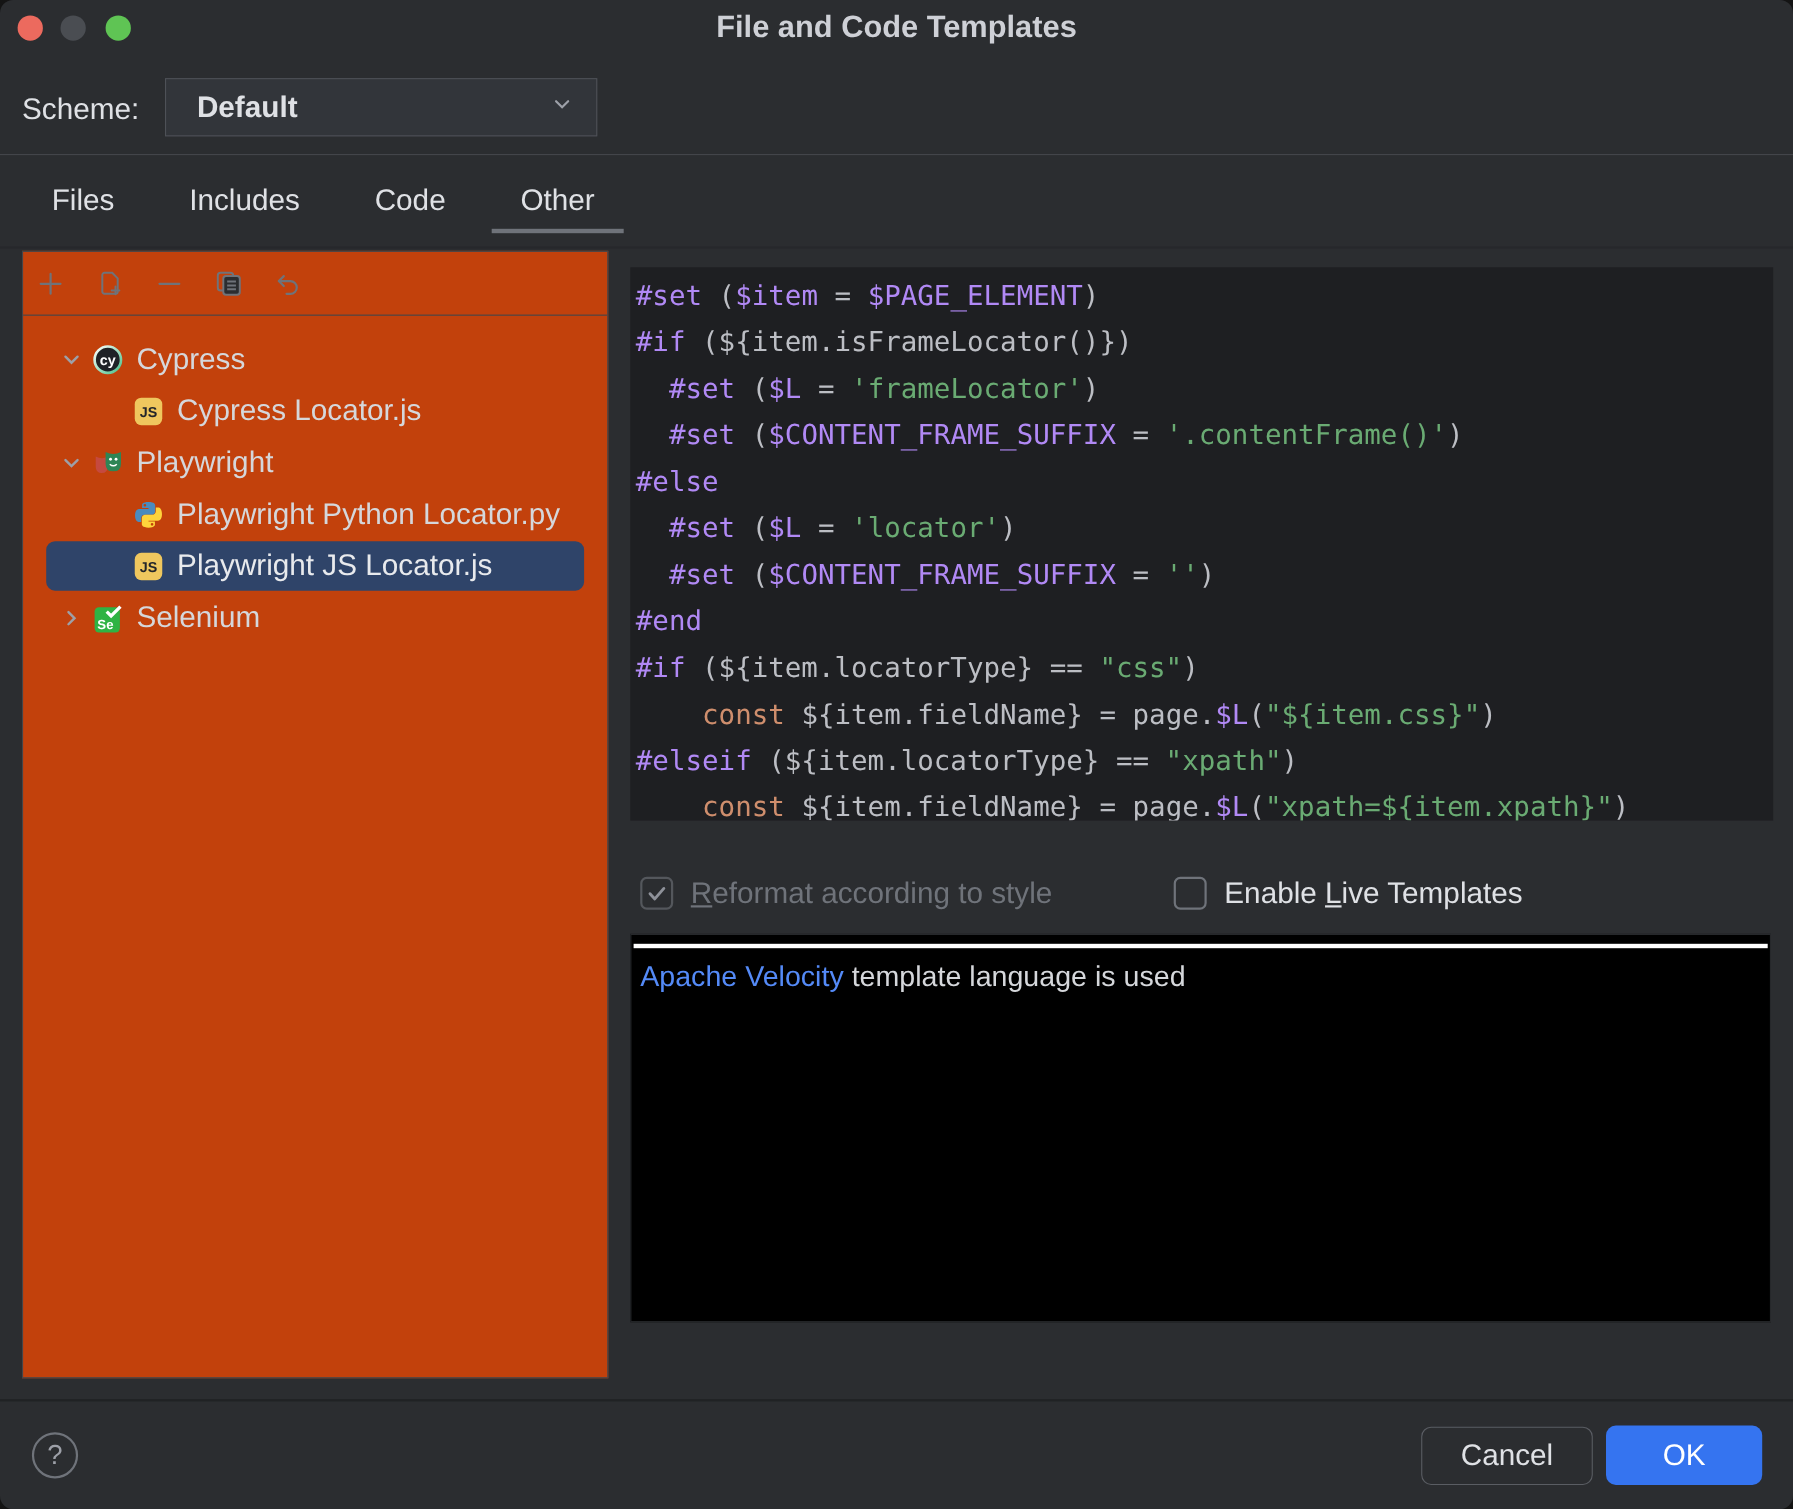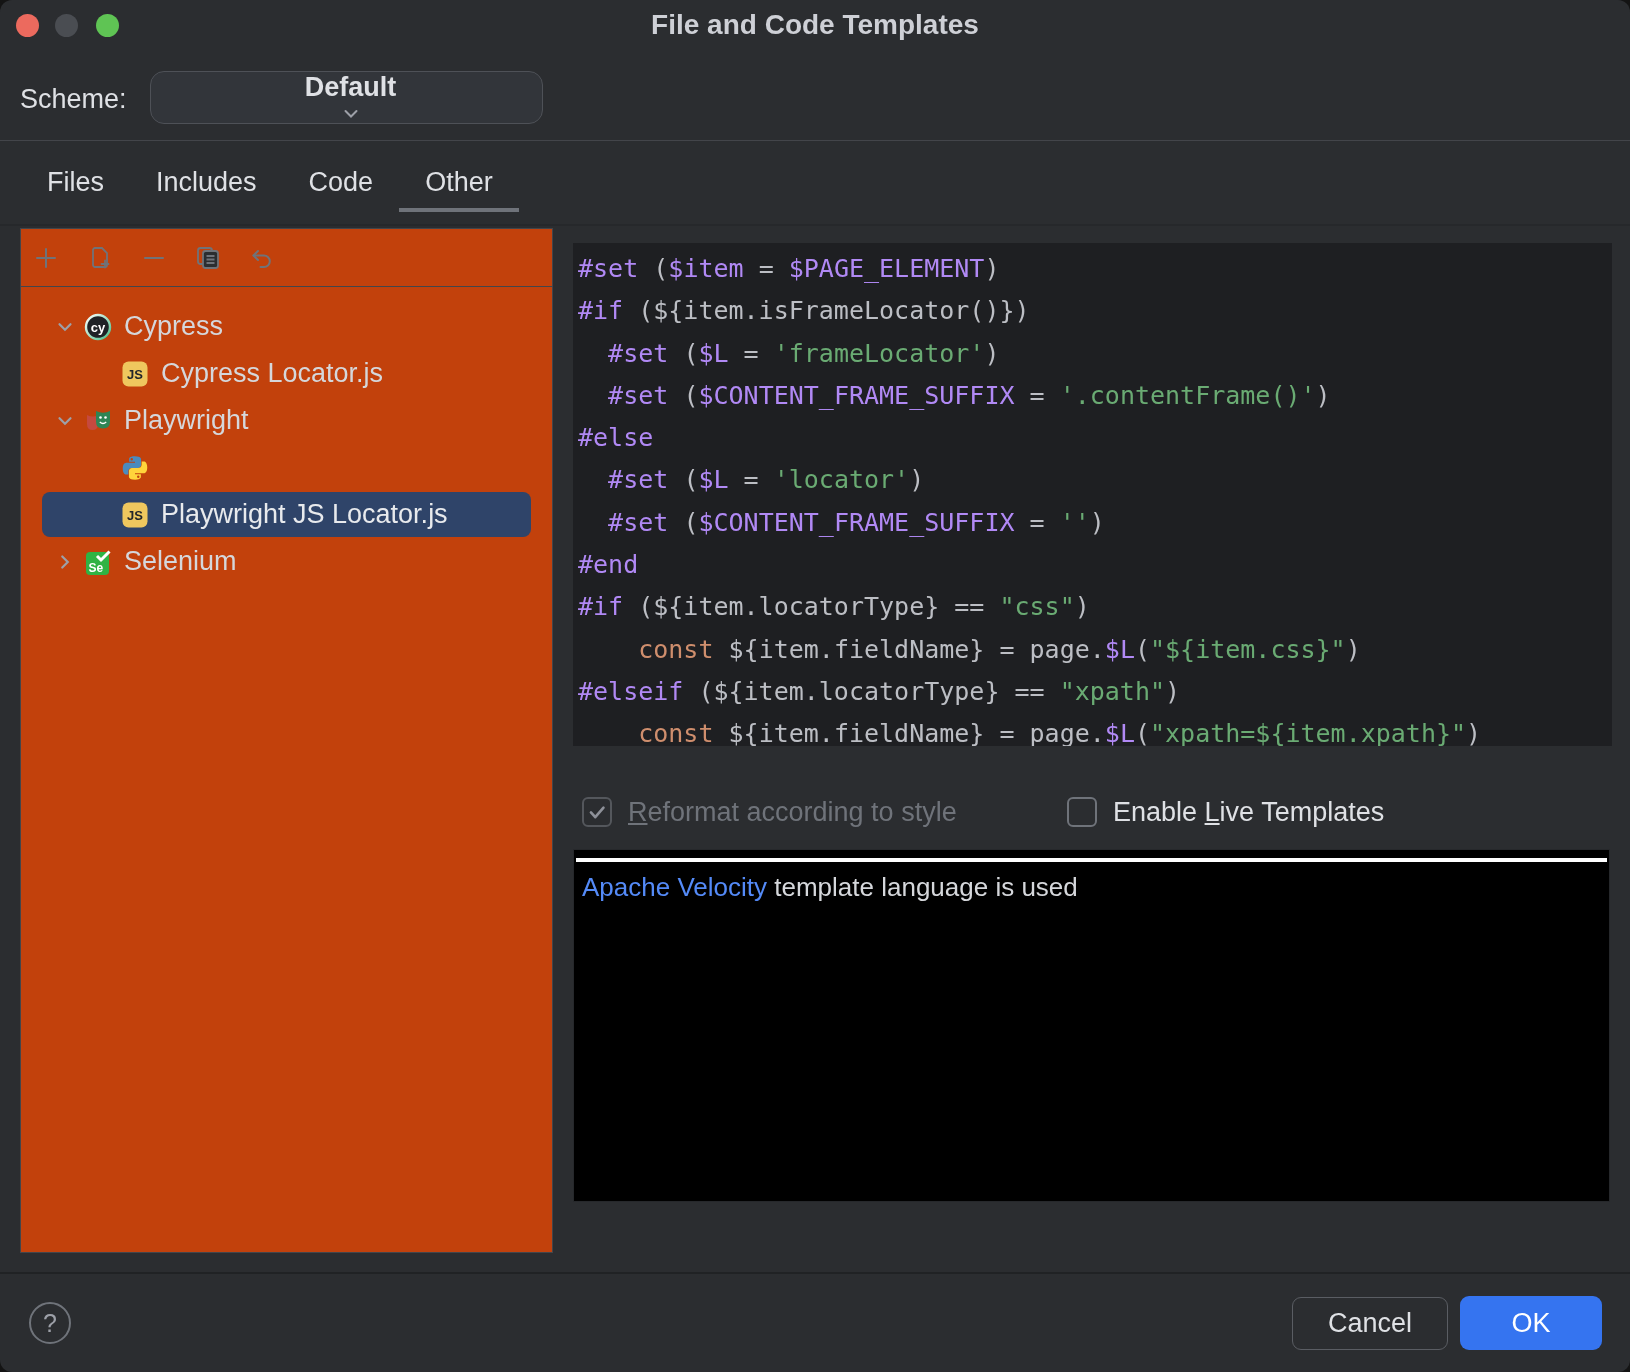--- a/index.html
+++ b/index.html
@@ -8,26 +8,26 @@
   
   .tl{position:absolute;top:14px;width:23px;height:23px;border-radius:50%;}
   .tl.close{left:16px;background:#EC6A5E;}
   .tl.min{left:55px;background:#4A4D52;}
   .tl.zoomb{left:96px;background:#5FC454;}
   .title{position:absolute;top:9px;left:0;right:0;text-align:center;
          font-size:28px;font-weight:bold;color:#CED0D6;}
   
   .scheme-label{position:absolute;left:20px;top:84px;font-size:27px;color:#DFE1E5;}
   .combo{position:absolute;left:150px;top:71px;width:393px;height:53px;background:#32353A;
-         border:1px solid #4E5157;border-radius:14px;box-sizing:border-box;display:flex;
-         align-items:center;padding:0 20px 0 28px;cursor:default;flex-direction:column;}
+         border:1px solid #4E5157;border-radius:0;box-sizing:border-box;display:flex;
+         align-items:center;padding:0 20px 0 28px;cursor:default;}
   .combo .val{font-weight:bold;font-size:27px;flex:1;color:#DFE1E5;}
   .sep1{position:absolute;left:0;right:0;top:140px;height:1px;background:#43454A;}
   
-  .tabs{position:absolute;left:21px;top:156px;height:56px;display:flex;}
+  .tabs{position:absolute;left:21px;top:156px;height:56px;display:flex;gap:16px;}
   .tab{padding:0 26px;font-size:27px;display:flex;align-items:center;color:#DFE1E5;
        border-bottom:4px solid transparent;box-sizing:border-box;}
   .tab.sel{border-bottom-color:#6F737A;}
   .tabs-border{position:absolute;left:0;right:0;top:224px;height:2px;background:#26282B;}
   
   .panel{position:absolute;left:20px;top:228px;width:533px;height:1025px;background:#c2410c;
          border:1px solid #43454A;box-sizing:border-box;}
   .toolbar{height:57px;border-bottom:1px solid #43454A;display:flex;align-items:center;
            padding-left:10px;gap:24px;}
   .tbtn{width:30px;height:30px;display:flex;align-items:center;justify-content:center;}
@@ -182,20 +182,21 @@
           </span>
           <span class="tlabel">Playwright</span>
         </div>
         <div class="row lvl1">
           <span class="ticon">
             <svg viewBox="0 0 24 24">
               <path fill="#4B8BBE" d="M11.9 2c-5.2 0-4.9 2.3-4.9 2.3v2.4h5v.7H4.9S1.5 7 1.5 12.4s3 5.2 3 5.2h1.8V15s-.1-3 3-3h5s2.9.1 2.9-2.8V4.7S17.7 2 11.9 2zm-2.7 1.5a1.05 1.05 0 1 1 0 2.1 1.05 1.05 0 0 1 0-2.1z"></path>
               <path fill="#FFD43B" d="M12.1 22c5.2 0 4.9-2.3 4.9-2.3v-2.4h-5v-.7h7.1s3.4.4 3.4-5-3-5.2-3-5.2h-1.8V9s.1 3-3 3h-5s-2.9-.1-2.9 2.8v4.5S6.3 22 12.1 22zm2.7-1.5a1.05 1.05 0 1 1 0-2.1 1.05 1.05 0 0 1 0 2.1z"></path>
             </svg>
           </span>
+          <span class="tlabel">Playwright Python Locator.py</span>
         </div>
         <div class="row lvl1 selected">
           <span class="ticon">
             <svg viewBox="0 0 28 28">
               <rect x="1.5" y="1.5" width="25" height="25" rx="6" fill="#EFC75E"></rect>
               <text x="14" y="19" text-anchor="middle" font-size="13" font-weight="bold" fill="#22252A" font-family="Liberation Sans,sans-serif">JS</text>
             </svg>
           </span>
           <span class="tlabel">Playwright JS Locator.js</span>
         </div>

